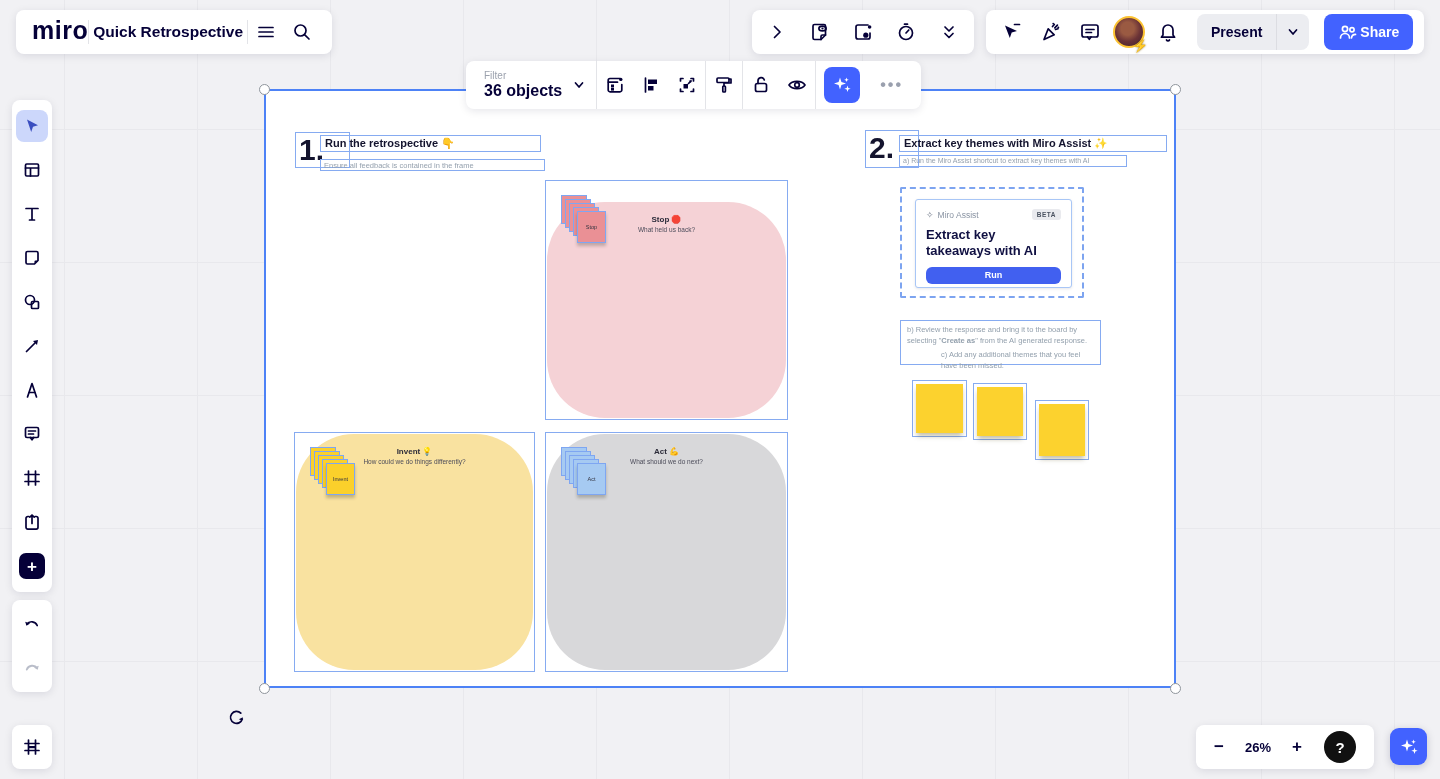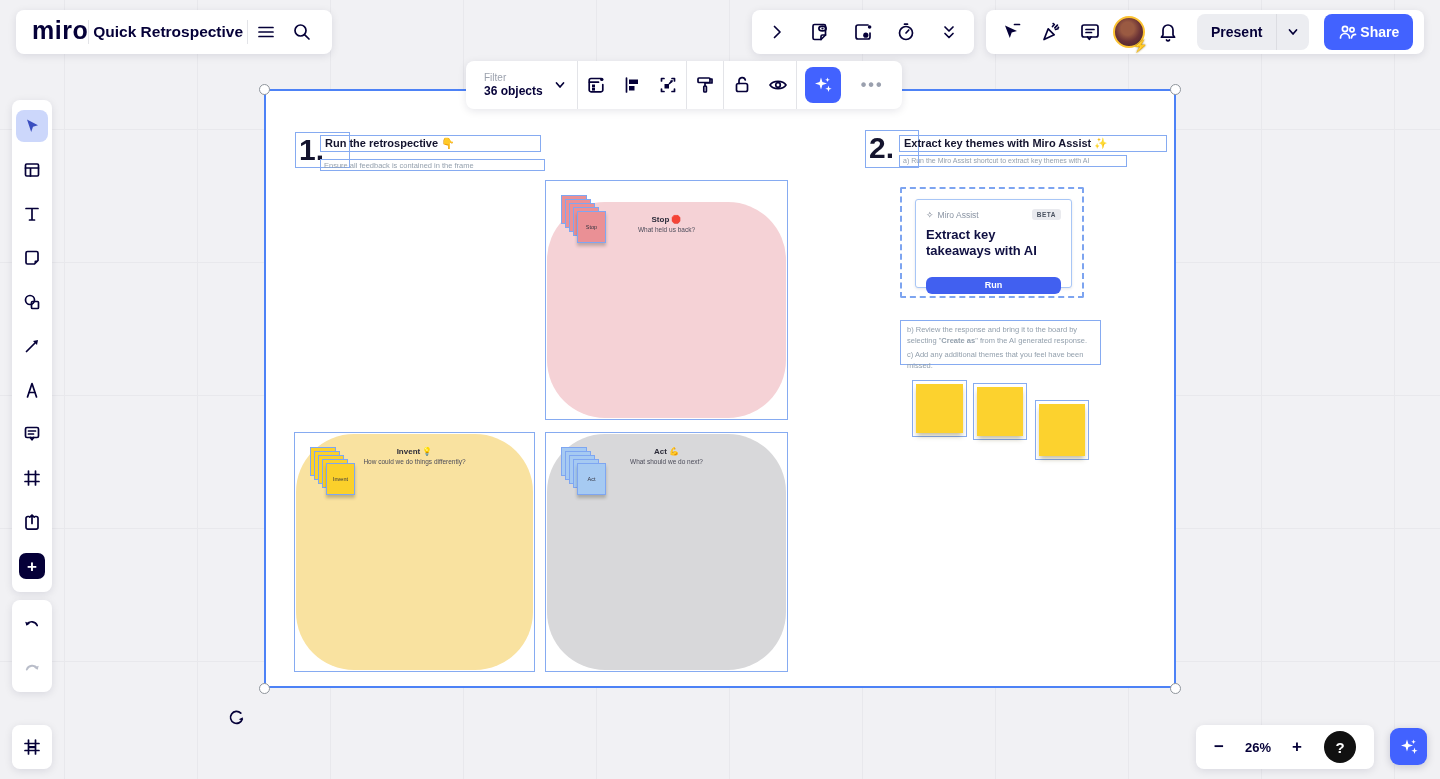--- a/index.html
+++ b/index.html
@@ -39,21 +39,21 @@
   .present-group { display:flex; align-items:center; height:36px; background:#ecedf1; border-radius:8px; margin-left:8px; overflow:hidden; cursor:pointer; }
   .present-label { font-size:14px; font-weight:700; padding:0 14px; }
   .present-sep { width:1px; height:36px; background:#dcdde2; }
   .present-caret { width:32px; height:36px; display:flex; align-items:center; justify-content:center; }
   .share-btn { display:flex; align-items:center; gap:2px; height:36px; background:#4262ff; color:#fff; border-radius:8px; padding:0 14px; margin-left:12px; font-size:14px; font-weight:700; cursor:pointer; }
 
   
   .context-toolbar { left:466px; top:61px; height:48px; display:flex; align-items:center; padding:0 6px; z-index:12; }
   .filter-block { display:flex; align-items:center; padding:0 10px 0 12px; gap:10px; cursor:pointer; }
   .filter-label { font-size:10px; color:#9ba1ad; }
-  .filter-value { font-size:12px; font-weight:600; margin-top:1px; }
+  .filter-value { font-size:16px; font-weight:600; margin-top:1px; }
   .assist-active { width:36px; height:36px; background:#4262ff; border-radius:8px; display:flex; align-items:center; justify-content:center; margin:0 8px; cursor:pointer; }
   .more-dots { font-size:16px; letter-spacing:2px; color:#9aa0ae; font-weight:700; padding:0 12px; cursor:pointer; }
 
   
   .side-main { left:12px; top:100px; width:40px; padding:4px 0; display:flex; flex-direction:column; align-items:center; }
   .side-item { width:40px; height:44px; display:flex; align-items:center; justify-content:center; cursor:pointer; }
   .side-item.active .bubble { background:#ccd7fb; }
   .bubble { width:32px; height:32px; border-radius:8px; display:flex; align-items:center; justify-content:center; }
   .plus-sq { width:26px; height:26px; background:#050038; border-radius:7px; color:#fff; font-size:17px; font-weight:700; display:flex; align-items:center; justify-content:center; line-height:1; }
   .side-undo { left:12px; top:600px; width:40px; padding:2px 0; display:flex; flex-direction:column; align-items:center; }
@@ -81,24 +81,24 @@
   .stack .note.front { left:16px; top:16px; width:29px; height:32px; display:flex; align-items:center; justify-content:center; box-shadow:0 3px 3px rgba(40,40,20,.25); }
   .note-label { font-size:5.5px; color:#33333f; }
 
   .assist-outer { position:absolute; left:634px; top:96px; width:184px; height:111px; border:2px dashed #7da4f0; border-radius:2px; }
   .assist-card { position:absolute; left:13px; top:10px; width:157px; height:89px; background:#fff; border:1px solid #a8c6f6; border-radius:3px; box-shadow:0 1px 3px rgba(9,9,50,.10); padding:9px 10px; }
   .assist-head { display:flex; align-items:center; gap:4px; }
   .assist-spark { font-size:9px; color:#6f7888; }
   .assist-name { font-size:8.5px; color:#8a94a3; }
   .beta-pill { margin-left:auto; background:#e9eaee; color:#4a5260; font-size:6.5px; font-weight:700; letter-spacing:.5px; border-radius:3px; padding:2px 5px; }
   .assist-title { font-size:13px; font-weight:800; color:#101042; line-height:1.25; margin-top:7px; }
-  .run-btn { margin-top:17px; height:17px; background:#4160f0; border-radius:6px; color:#fff; font-size:9px; font-weight:600; display:flex; align-items:center; justify-content:center; cursor:pointer; }
+  .run-btn { margin-top:7px; height:17px; background:#4160f0; border-radius:6px; color:#fff; font-size:9px; font-weight:600; display:flex; align-items:center; justify-content:center; cursor:pointer; }
 
   .instr-box { position:absolute; left:634px; top:229px; width:201px; height:45px; border:1px solid #86abf1; padding:4px 6px; font-size:7.5px; color:#93a0ad; line-height:1.4; }
-  .instr-box p + p { margin-top:4px; }
+  .instr-box p + p { margin-top:4px;margin-left:34px; }
 
   .ysticky { position:absolute; border:1px solid #86abf1; padding:3px; }
   .ysticky .yfill { width:100%; height:100%; background:#fcd22e; box-shadow:0 4px 5px -1px rgba(80,70,0,.35); }
 
   .rotate-handle { position:absolute; left:226px; top:708px; z-index:2; cursor:pointer; }
 
   
   .zoom-card { left:1196px; top:725px; width:178px; height:44px; display:flex; align-items:center; padding:0 6px 0 10px; z-index:12; }
   .zoom-btn { width:26px; height:32px; display:flex; align-items:center; justify-content:center; font-size:17px; font-weight:600; cursor:pointer; color:#050038; }
   .zoom-level { width:52px; text-align:center; font-size:13px; font-weight:700; cursor:pointer; }

